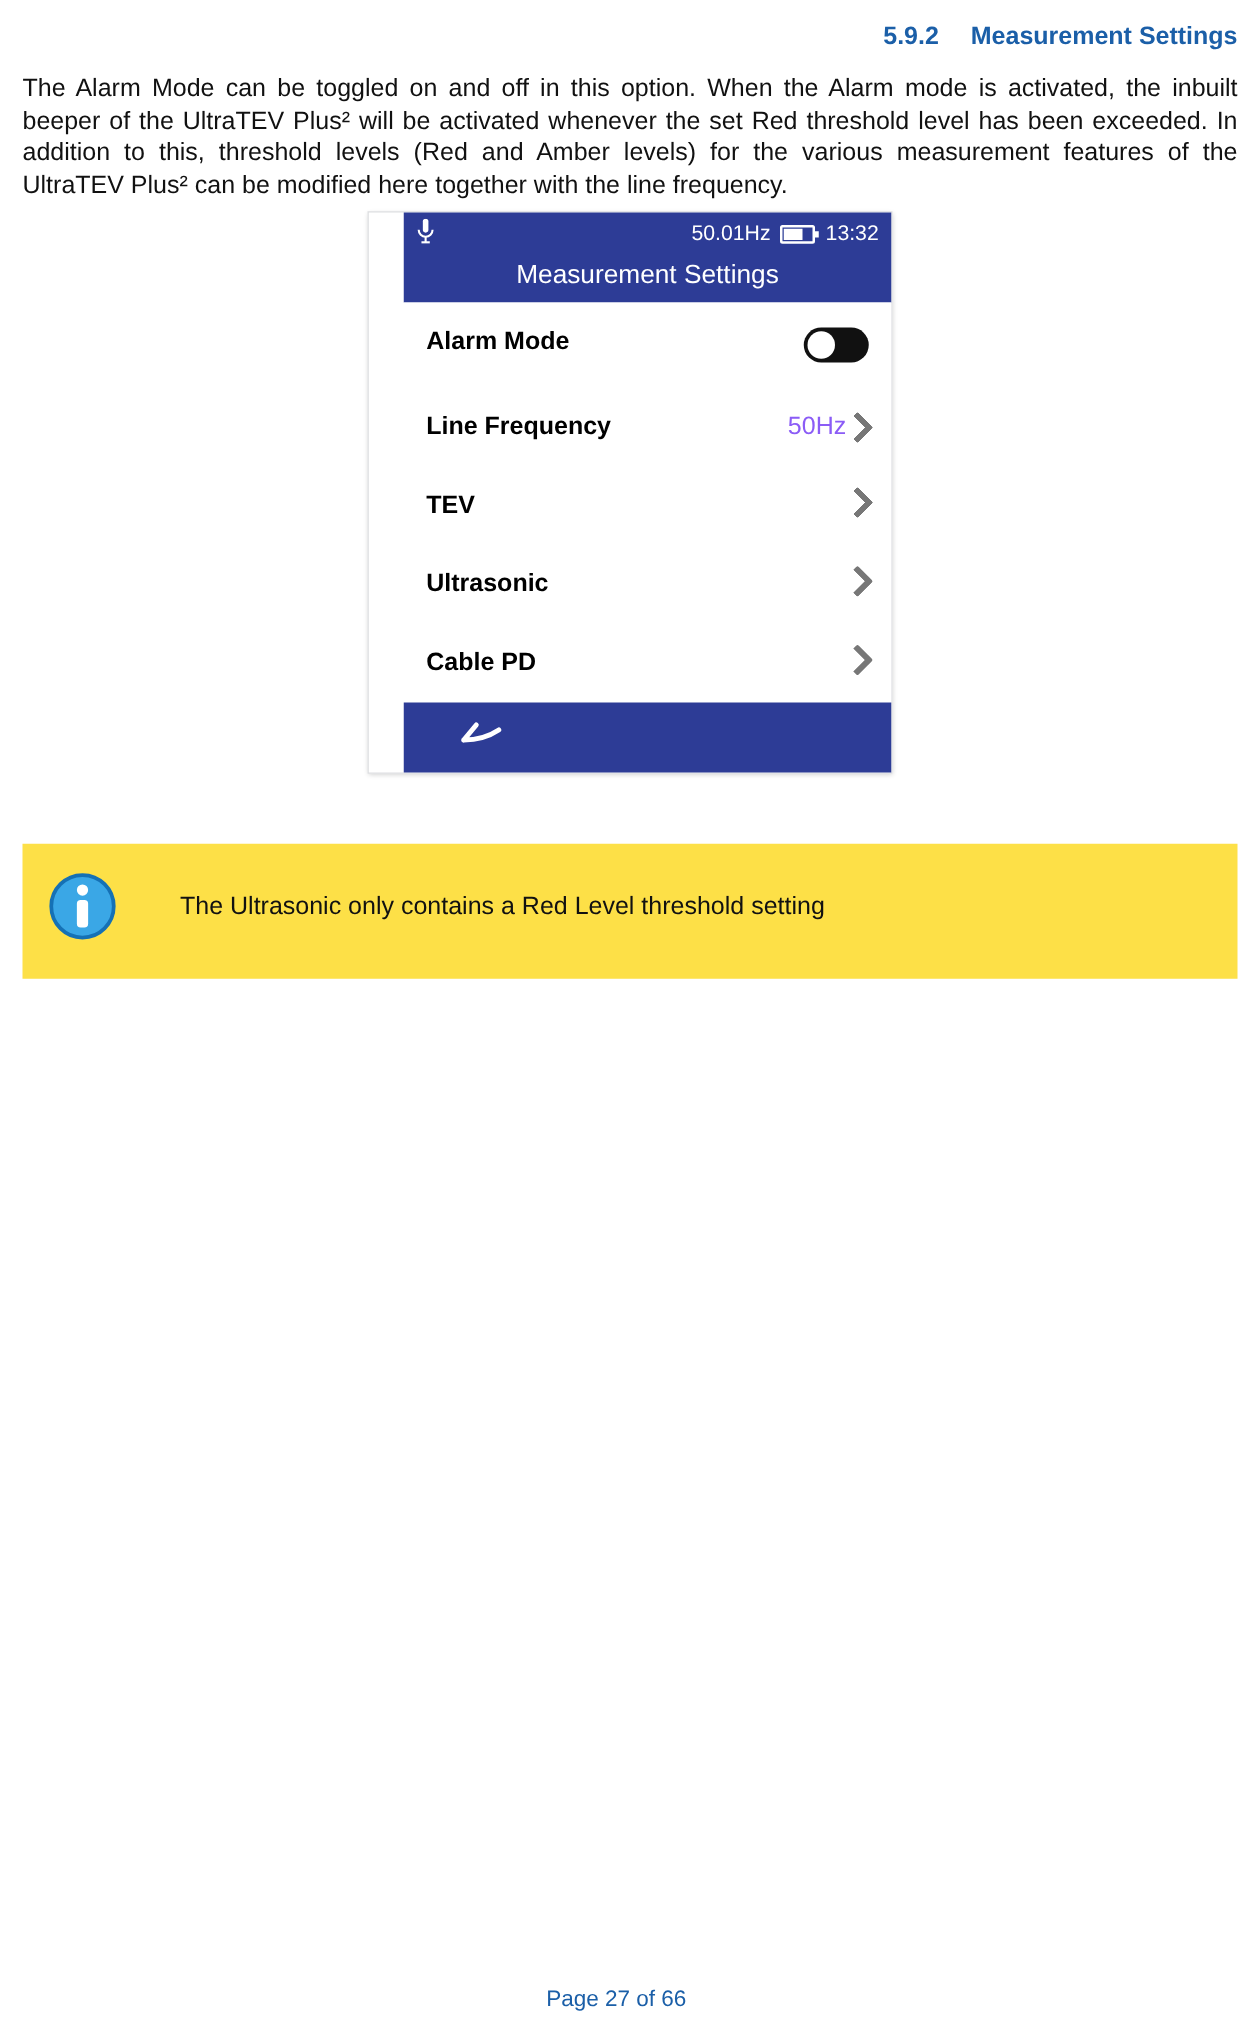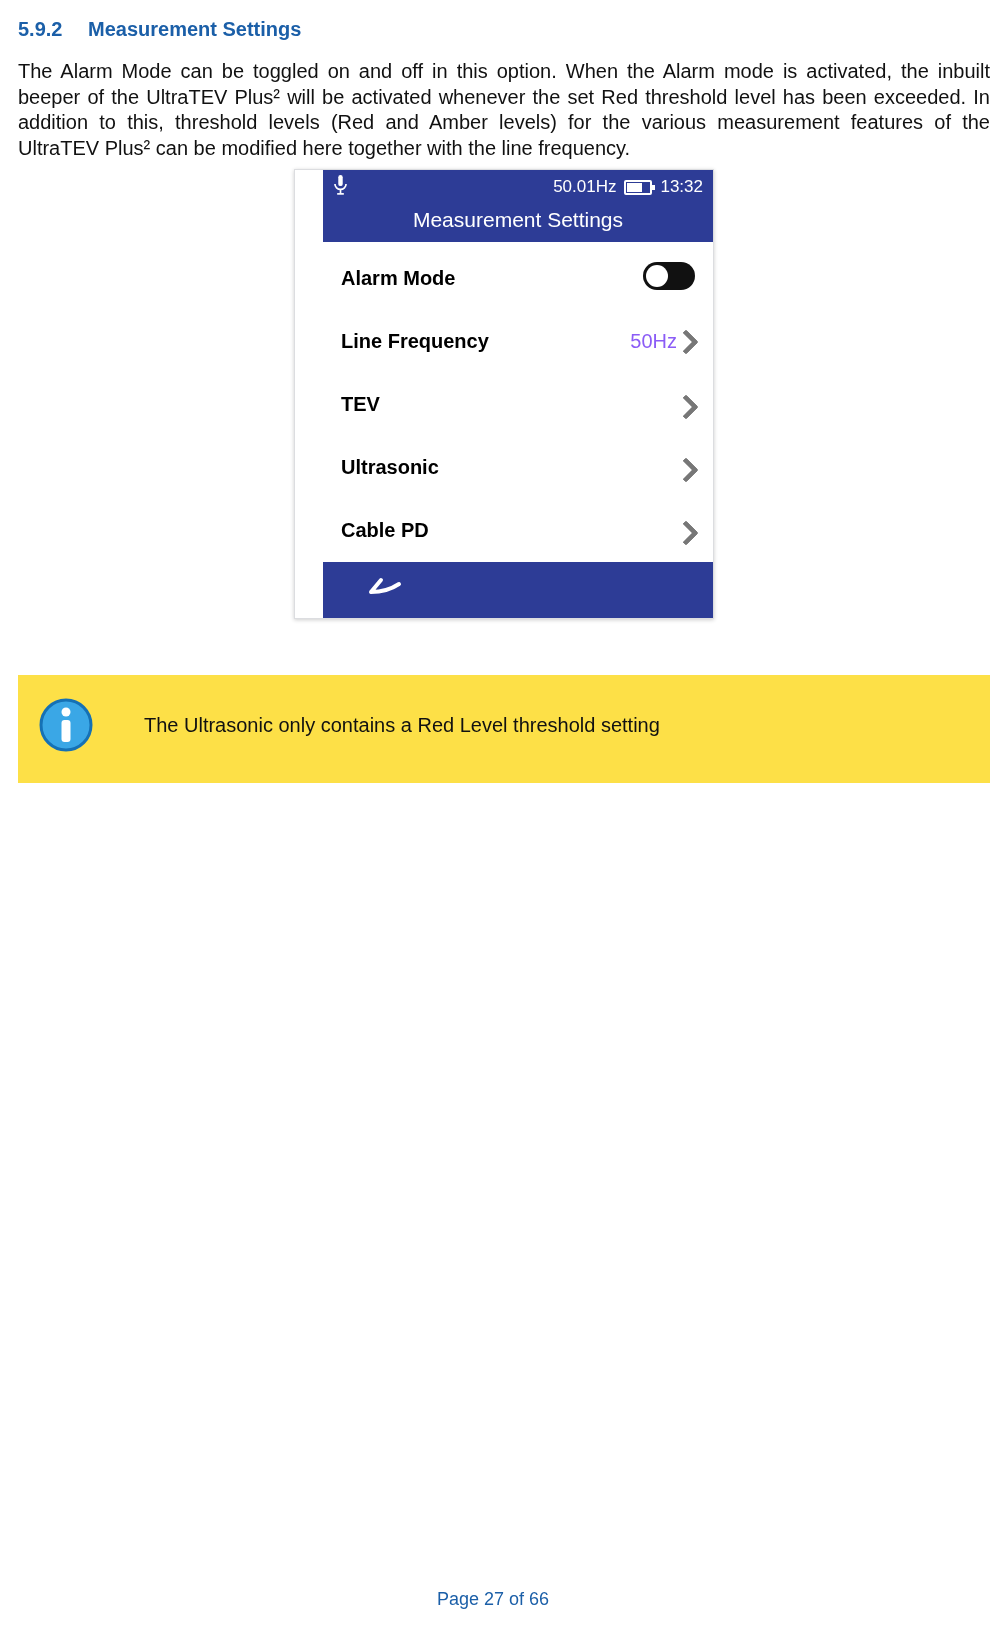--- a/index.html
+++ b/index.html
@@ -3,34 +3,34 @@
 <meta charset="utf-8">
 <style>
   * { box-sizing: border-box; margin: 0; padding: 0; }
   html, body { width: 1002px; height: 1634px; font-family: "Segoe UI", Arial, sans-serif; background: #fff; color: #222; }
   body { position: relative; }
 
   .page { padding: 18px 12px 0 18px; }
 
   .hdr { display: flex; justify-content: space-between; font-size: 18px; color: #1b5fa8; letter-spacing: .3px; margin-bottom: 38px; }
 
-  .sec-head { display: flex; gap: 20px; color: #1b5fa8; font-weight: 600; font-size: 20px; margin-bottom: 18px; }
+  .sec-head { display: flex; gap: 20px; color: #1b5fa8; font-weight: 600; font-size: 20px; margin-bottom: 18px; justify-content: flex-end; }
   .sec-num { min-width: 50px; }
 
   .body-text { font-size: 20px; line-height: 1.28; color: #111; text-align: justify; margin-bottom: 8px; }
 
   
   .device { width: 420px; margin: 0 auto 36px; border: 1px solid #dcdde0; box-shadow: 0 1px 4px rgba(0,0,0,.2); background: #fff; padding-left: 28px; }
   .d-status { background: #2d3c96; color: #fff; height: 34px; display: flex; align-items: center; justify-content: space-between; padding: 0 10px; font-size: 17px; }
   .d-status-left { display: flex; align-items: center; gap: 6px; }
   .d-status-right { display: flex; align-items: center; gap: 8px; }
   .d-title { background: #2d3c96; color: #fff; text-align: center; font-size: 21px; padding: 4px 0 10px; }
 
   .d-list { background: #fff; }
-  .d-row { display: flex; align-items: flex-end; justify-content: space-between; padding: 20px 18px; font-size: 20px; }
+  .d-row { display: flex; align-items: flex-start; justify-content: space-between; padding: 20px 18px; font-size: 20px; }
   .d-row-label { font-weight: 700; color: #000; }
   .d-row-right { display: flex; align-items: center; color: #8b5cf6; }
   .chev { width: 18px; height: 18px; border-right: 5px solid #777; border-bottom: 5px solid #777; transform: rotate(-45deg); border-radius: 2px; }
 
   .toggle { width: 52px; height: 28px; border-radius: 14px; background: #111; position: relative; }
   .toggle::after { content: ""; position: absolute; left: 3px; top: 3px; width: 22px; height: 22px; border-radius: 50%; background: #fff; }
 
   .d-footer { height: 56px; background: #2d3c96; display: flex; align-items: center; padding-left: 42px; }
   .back-icon svg { width: 40px; height: 28px; }
 

